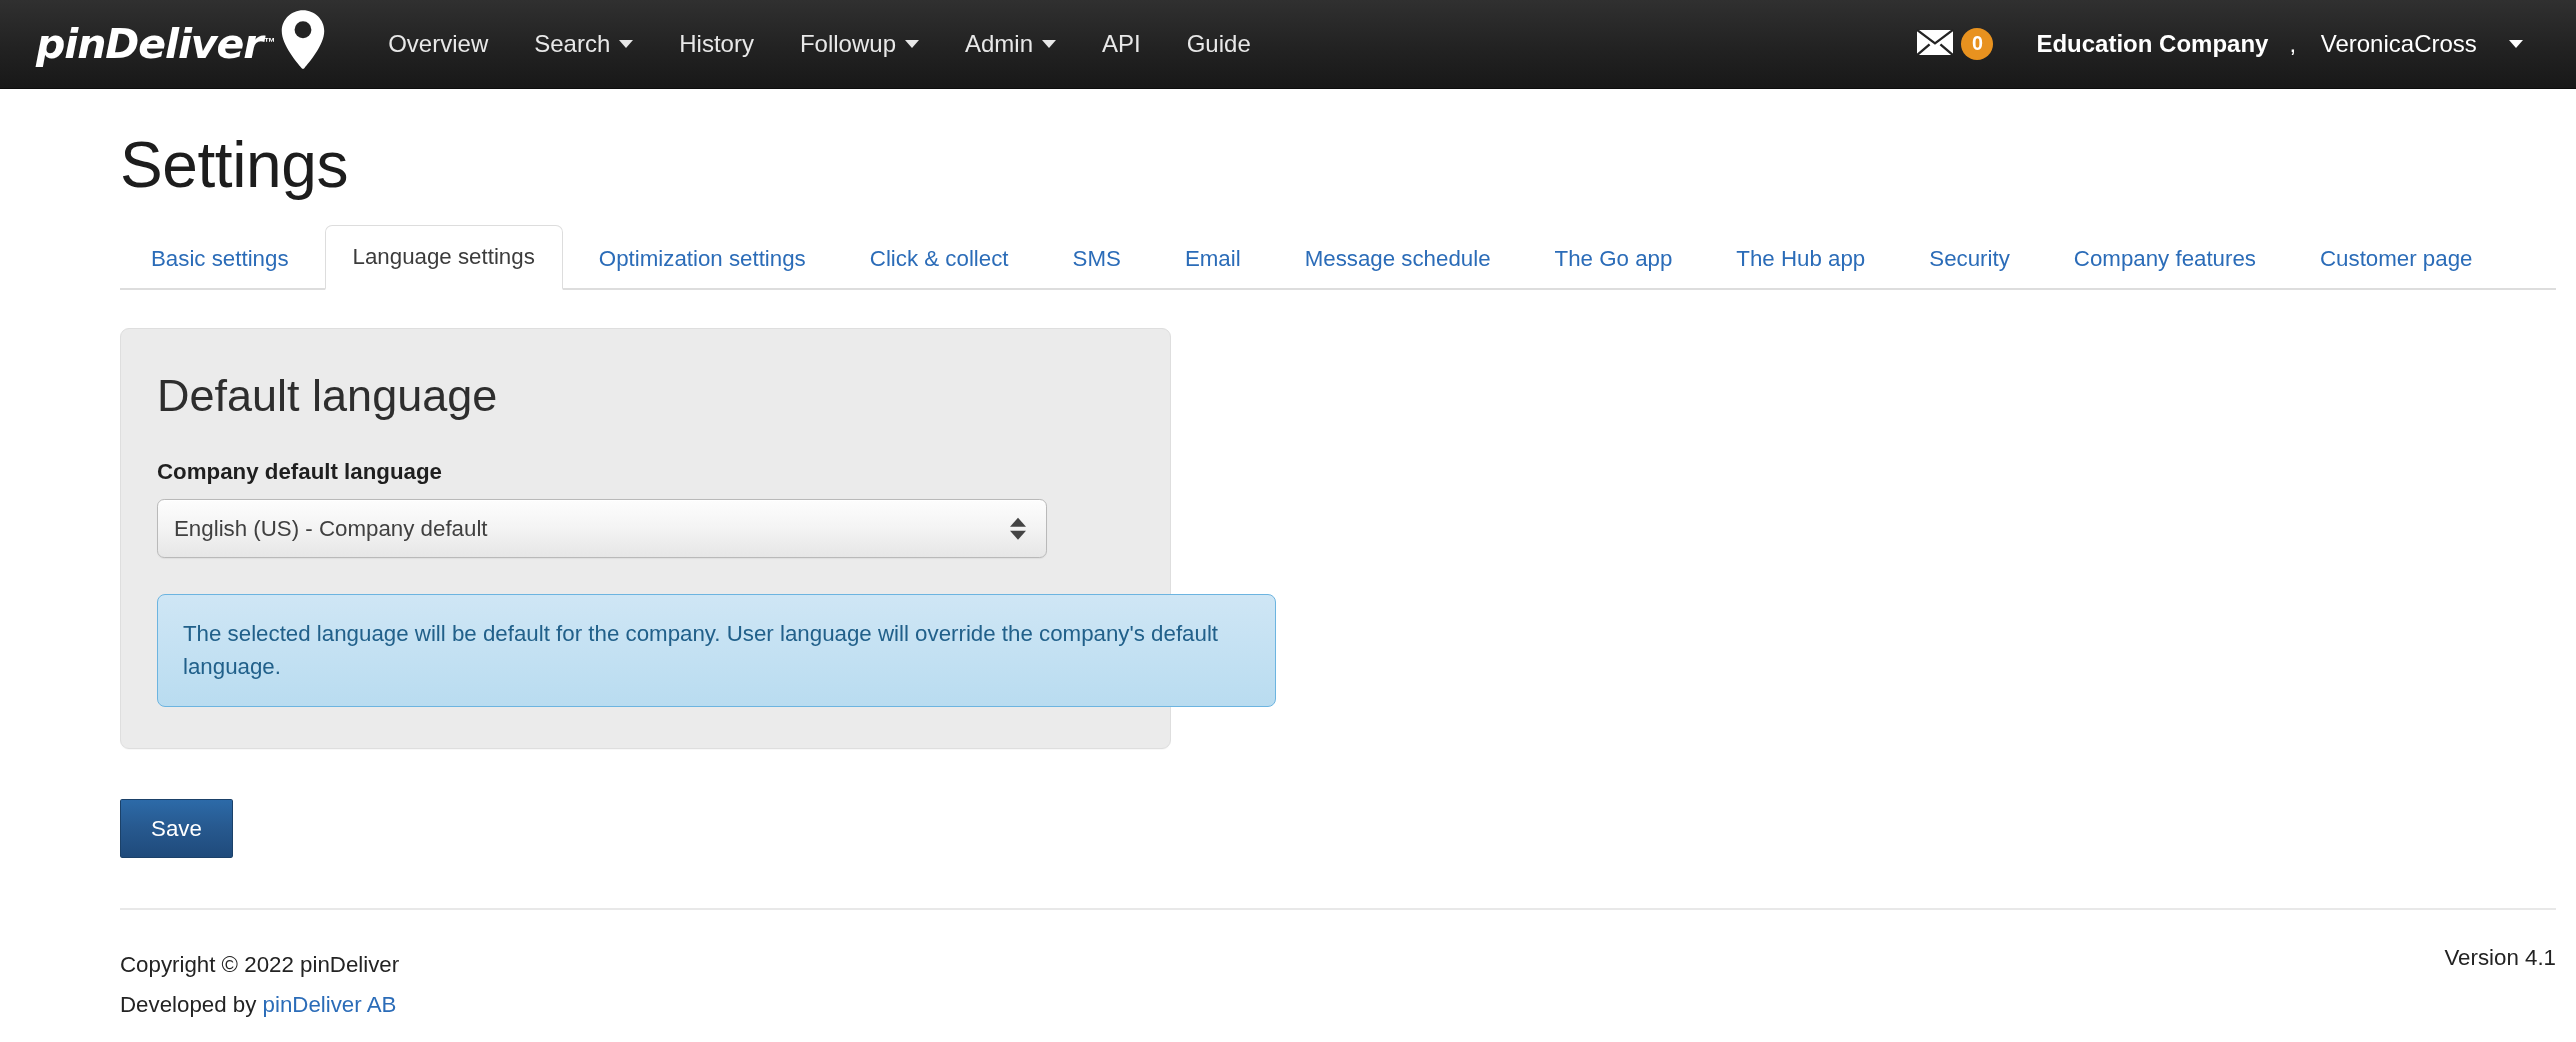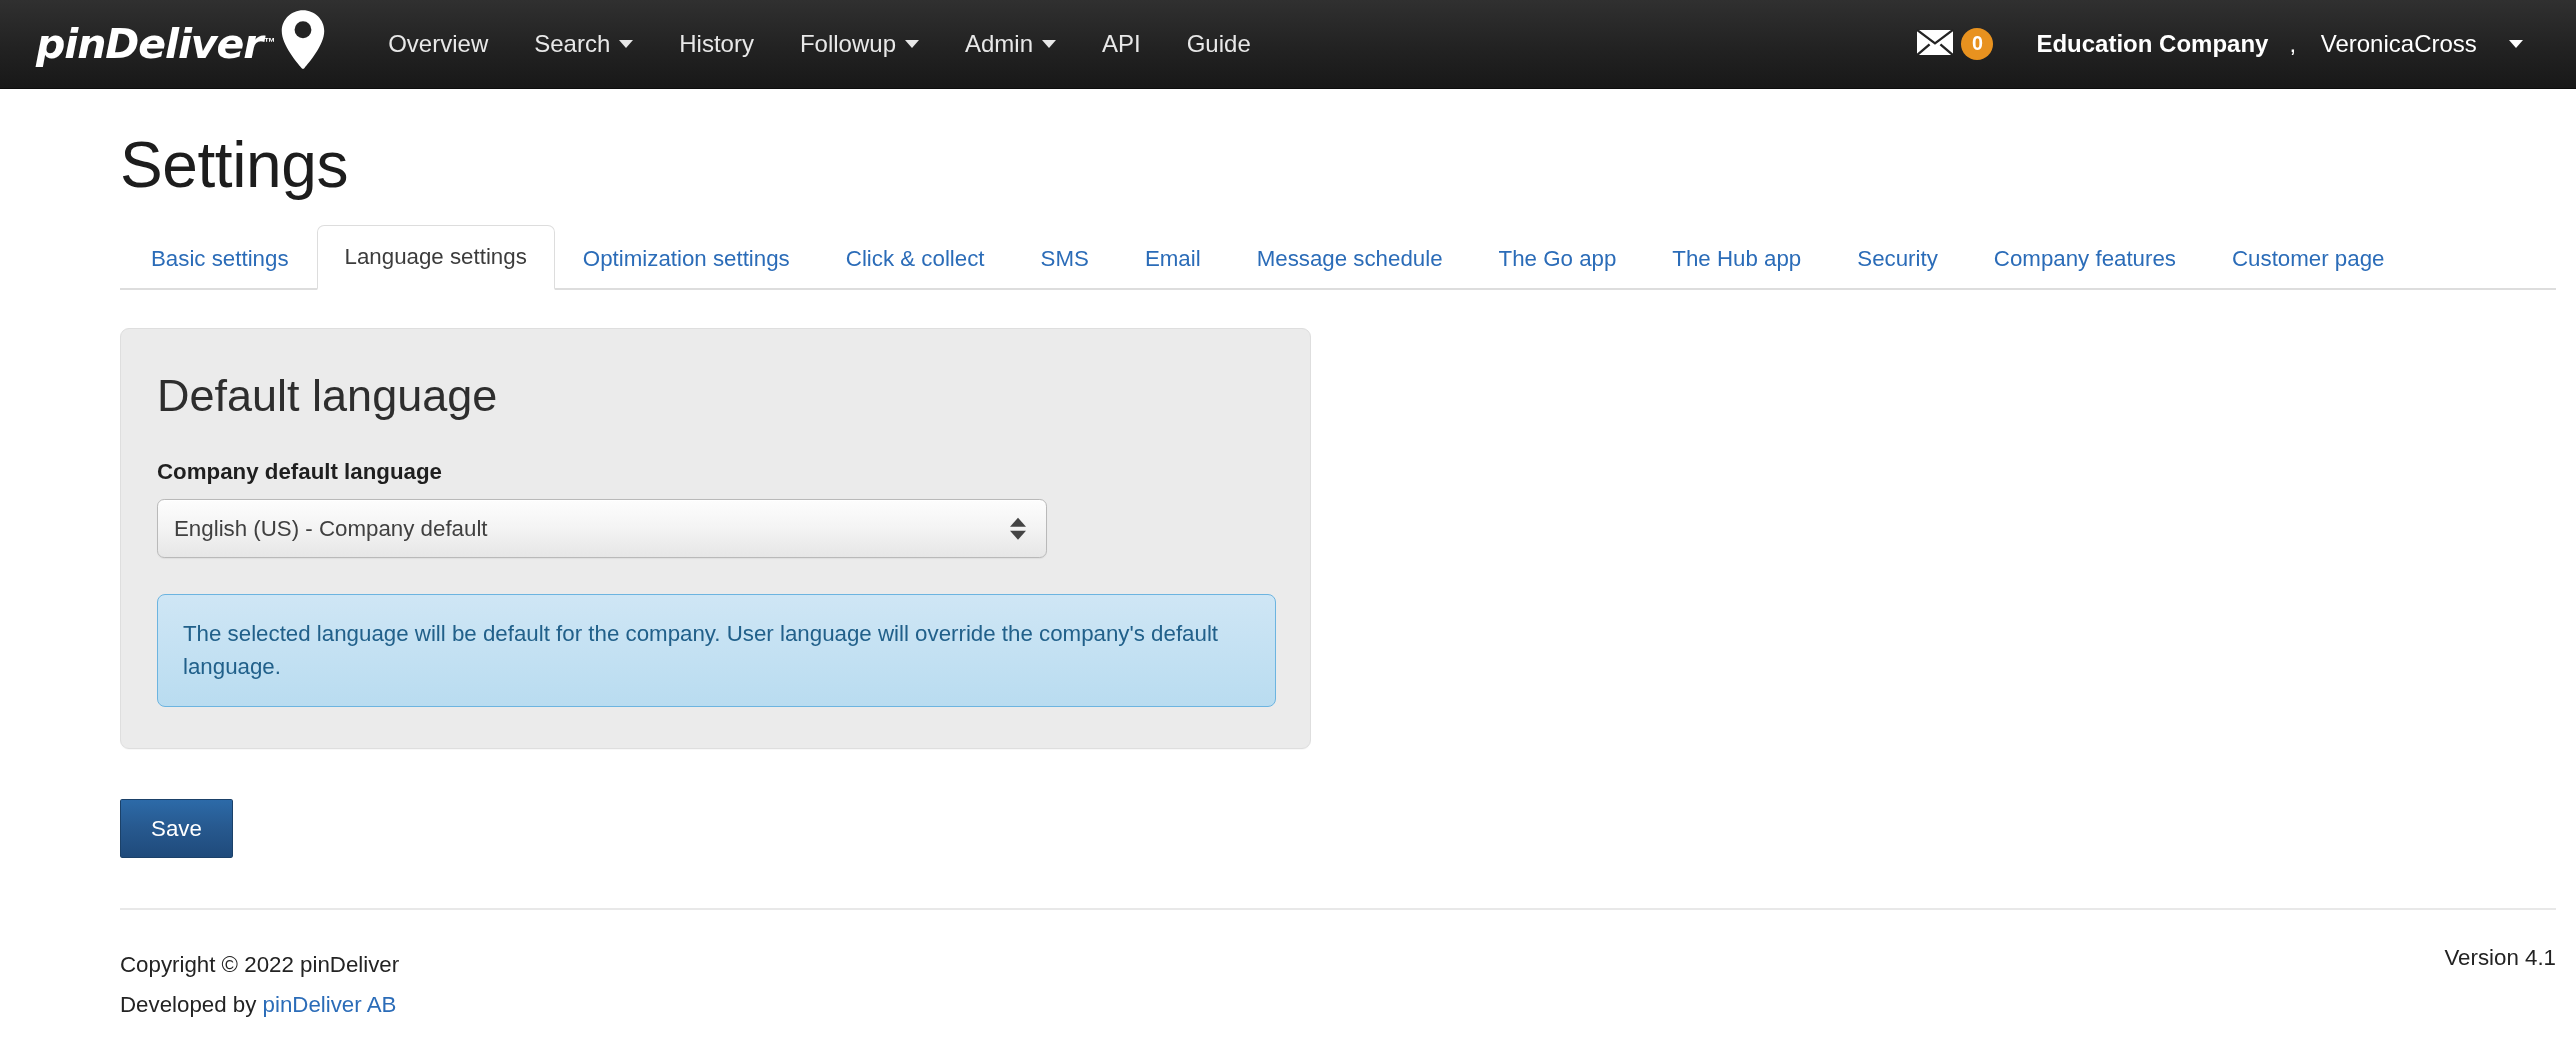--- a/index.html
+++ b/index.html
@@ -138,20 +138,21 @@
     line-height: 1.1;
   }
 
   
   .tabs {
     display: flex;
     align-items: flex-end;
     border-bottom: 2.7px solid #dddddd;
     margin-bottom: 0;
     width: 2436px;
+    gap: 8px;
   }
   .tab {
     font-size: 22.3px;
     color: #2b6cb8;
     text-decoration: none;
     padding: 17px 27px 17px 27px;
     line-height: 1.25;
     white-space: nowrap;
     border: 0.9px solid transparent;
     border-bottom: none;
@@ -164,21 +165,21 @@
     color: #3c3c3c;
     background: #ffffff;
     border: 0.9px solid #dddddd;
     border-bottom: 2.7px solid #ffffff;
     cursor: default;
   }
 
   
   .panel {
     margin-top: 38px;
-    width: 1191px;
+    width: 1051px;
     background: #ebebeb;
     border: 0.9px solid #dedede;
     border-radius: 9px;
     padding: 32px 36px 41px 36px;
     box-shadow: 0 0.9px 0.9px rgba(0,0,0,0.03);
   }
   .panel-title {
     font-size: 45px;
     font-weight: 400;
     color: #2e2e2e;

